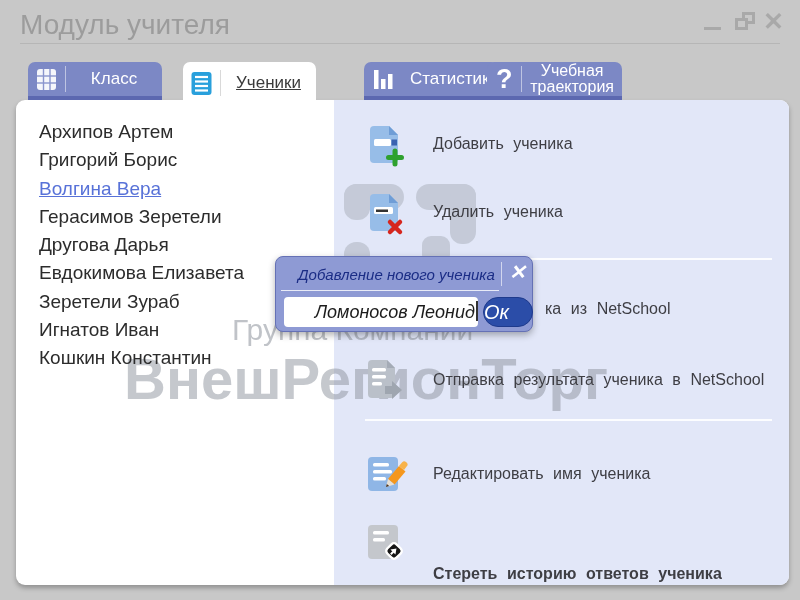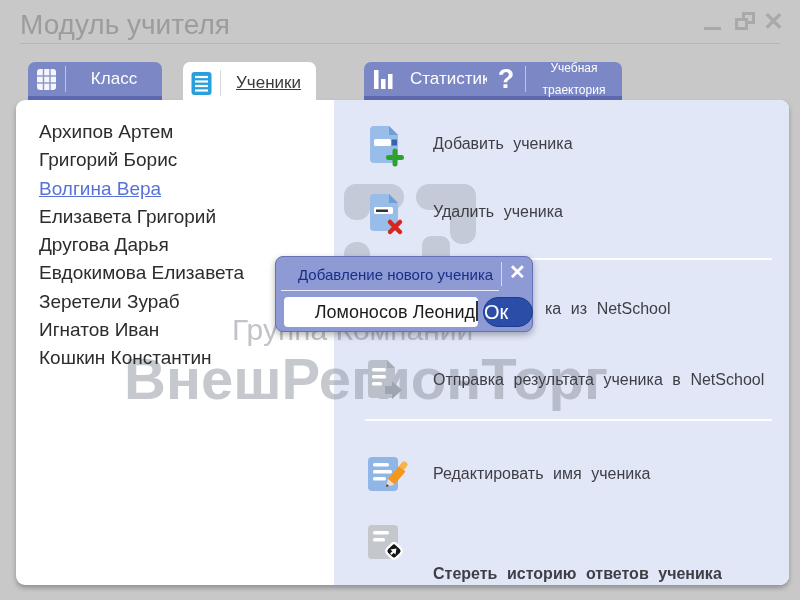--- a/index.html
+++ b/index.html
@@ -27,21 +27,21 @@
     background:#7c88c5; border-bottom:4px solid #5c68b0;
     border-radius:7px 7px 0 0; color:#fff; z-index:5;
   }
   .tab .vsep { width:1px; height:26px; background:rgba(255,255,255,.5); }
   .tab .label { flex:1; text-align:center; font-size:17px; white-space:nowrap; }
   .tab-1 { left:28px; width:134px; }
   .tab-2 { left:183px; width:133px; height:42px; background:#fff; border-bottom:none; color:#3b3b3b; z-index:6;text-decoration:underline; }
   .tab-2 .vsep { background:#d9d9d9; }
   .tab-3 { left:336px; width:134px;margin-left:28px; }
   .tab-4 { left:487px; width:135px; }
-  .tab-4 .label { font-size:12px; line-height:22px; white-space:normal; }
+  .tab-4 .label { font-size:16px; line-height:16px; white-space:normal; }
   .tab-icon { flex:0 0 auto; display:block; }
   .qmark { font-size:27px; font-weight:bold; color:#fff; width:22px; text-align:center; }
 
   
   .panel {
     position:absolute; left:16px; top:100px; width:773px; height:485px;
     background:#fff; border-radius:9px; box-shadow:0 3px 5px rgba(0,0,0,.28); z-index:1;
   }
   .panel-right {
     position:absolute; left:318px; top:0; width:455px; height:485px;
@@ -60,21 +60,21 @@
 
   
   .action-icon { position:absolute; z-index:3; }
   .action-label { position:absolute; z-index:3; font-size:16px; color:#3e3e44; word-spacing:.32em; white-space:nowrap; cursor:pointer; }
   .hdiv { position:absolute; left:365px; width:407px; height:2px; background:rgba(255,255,255,.9); z-index:3; }
 
   
   .dialog {
     position:absolute; left:275px; top:256px; width:258px; height:76px;
     background:#8e9ad4; border:1px solid #6571b5; border-radius:8px;
-    box-shadow:0 3px 7px rgba(0,0,0,.3); z-index:10;
+    box-shadow:0 3px 7px rgba(0,0,0,.3); z-index:10;font-style:italic;
   }
   .dialog-title { position:absolute; left:22px; top:9px; font-size:15px; color:#1b2d86; white-space:nowrap; }
   .dialog-hsep { position:absolute; left:5px; top:33px; width:218px; height:1px; background:rgba(255,255,255,.8); }
   .dialog-xsep { position:absolute; left:225px; top:5px; width:1px; height:24px; background:rgba(255,255,255,.6); }
   .dialog-close { position:absolute; left:233px; top:3px; font-size:20px; font-weight:bold; color:#fff; cursor:pointer; }
   .dialog-input {
     position:absolute; left:8px; top:40px; width:194px; height:30px;
     background:#fff; border-radius:4px; font-size:18px; color:#1c1c1c;
     line-height:30px; padding-left:7px; overflow:hidden; white-space:nowrap; cursor:text;text-align:right;
   }
@@ -153,21 +153,21 @@
     <rect x="78" y="52" width="28" height="28" rx="9"></rect>
     <rect x="106" y="82" width="26" height="64" rx="12"></rect>
     <rect x="30" y="120" width="70" height="26" rx="13"></rect>
   </g>
 </svg>
 
 <div class="students">
   <div class="student">Архипов Артем</div>
   <div class="student">Григорий Борис</div>
   <div class="student selected">Волгина Вера</div>
-  <div class="student">Елизавета Григорий</div>
+  <div class="student">Герасимов Зеретели</div>
   <div class="student">Другова Дарья</div>
   <div class="student">Евдокимова Елизавета</div>
   <div class="student">Зеретели Зураб</div>
   <div class="student">Игнатов Иван</div>
   <div class="student">Кошкин Константин</div>
 </div>
 
 <svg class="action-icon" style="left:368px; top:124px;" width="40" height="44" viewBox="0 0 40 44">
   <path d="M6,2 h15 l9,9 v24 q0,4 -4,4 h-20 q-4,0 -4,-4 v-29 q0,-4 4,-4 z" fill="#97bde8"></path>
   <path d="M21,2 l9,9 h-9 z" fill="#6f9dd6"></path>

